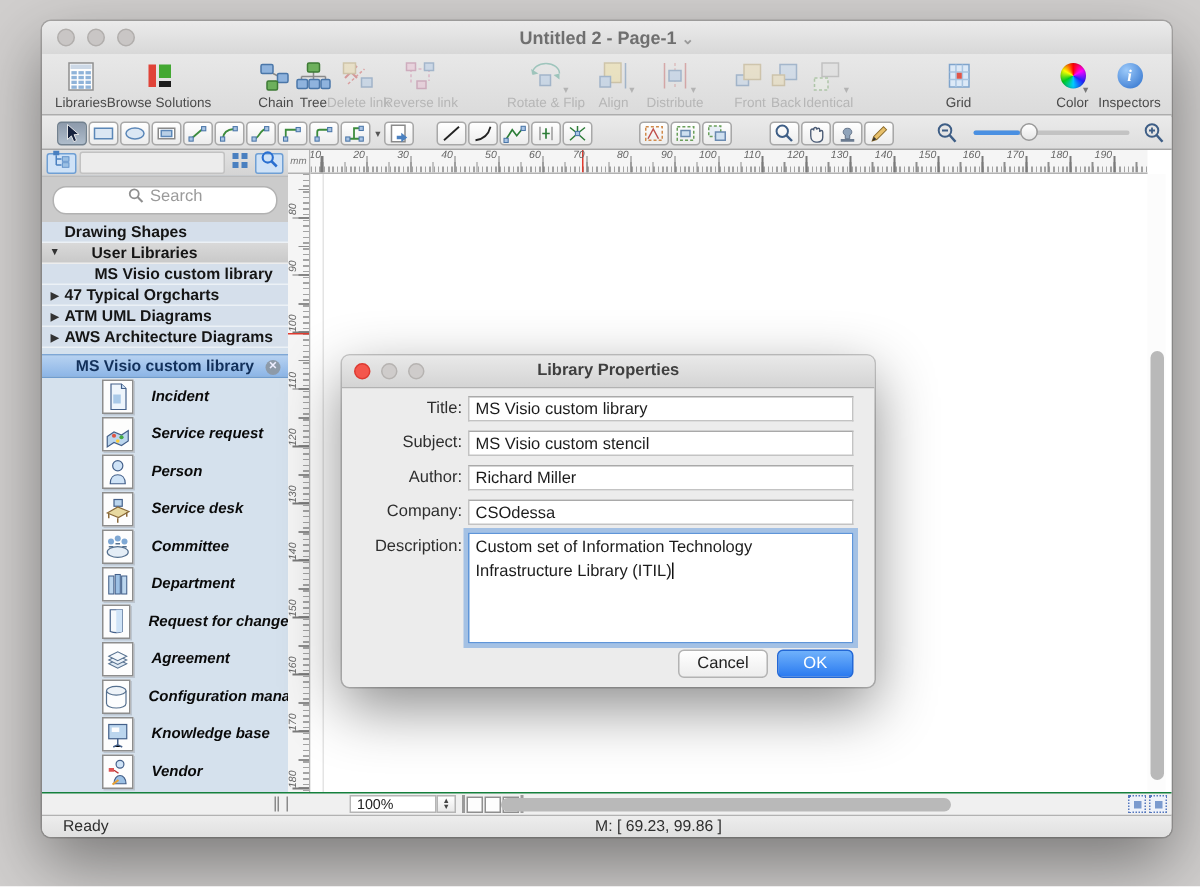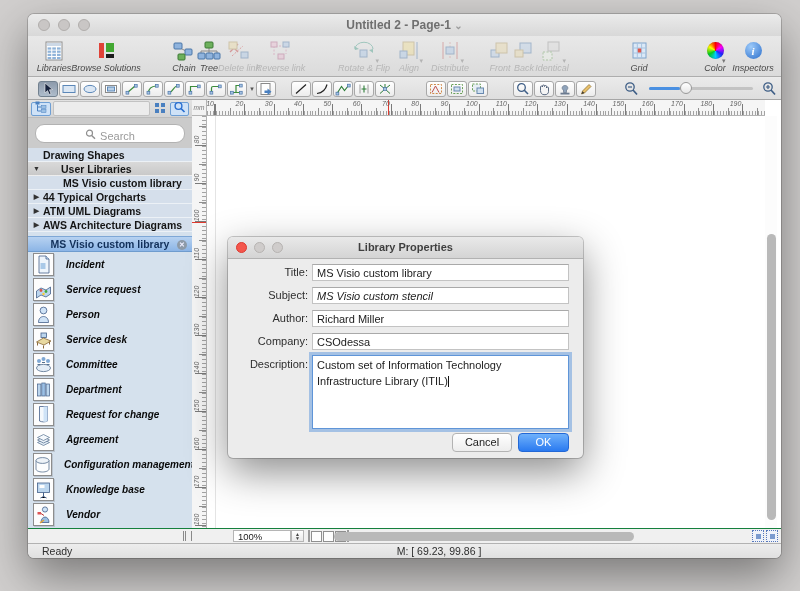--- a/index.html
+++ b/index.html
@@ -13,21 +13,21 @@
   .tl{width:12px;height:12px;border-radius:50%;background:#c9c6c5;border:1px solid #b1aeac;box-sizing:border-box;}
   .wtitle{position:absolute;left:0;right:0;top:0;height:22px;line-height:22px;text-align:center;font-size:12px;color:#6f6f6f;font-weight:bold;}
   .wtitle .dd{color:#9a9a9a;font-size:10px;}
   
   .toolbar{position:absolute;left:0;top:22px;right:0;height:41px;background:linear-gradient(#e8e8e8,#dbdbdb);
            border-bottom:1px solid #adadad;display:flex;align-items:flex-start;padding:2px 0 0 4px;box-sizing:border-box;}
   .tb-group{display:flex;flex:0 0 auto;}
   .tb-btn{display:flex;flex-direction:column;align-items:center;justify-content:flex-start;}
   .tb-icon{height:25px;display:flex;align-items:center;justify-content:center;position:relative;}
   .tb-caret{position:absolute;right:-2px;bottom:-1px;font-size:7px;color:#777;line-height:7px;}
-  .tb-label{font-size:9px;color:#4a4a4a;white-space:nowrap;line-height:10px;font-style:italic;}
+  .tb-label{font-size:9px;color:#4a4a4a;white-space:nowrap;line-height:10px;}
   .tb-btn.disabled .tb-label{color:#b6b6b6;}
   .tb-btn.disabled .tb-icon{opacity:.42;}
   .colorwheel{width:17px;height:17px;border-radius:50%;background:conic-gradient(#f00,#f0f,#22f,#0cf,#0c2,#ff0,#f00);box-shadow:inset 0 0 2px rgba(0,0,0,.3);}
   .inspic{width:17px;height:17px;border-radius:50%;background:radial-gradient(circle at 35% 28%,#9ccafa,#2b6ecb);
           color:#fff;font:italic bold 11px "Liberation Serif",serif;display:flex;align-items:center;justify-content:center;}
   .inspic::after{content:"i";}
   
   .toolsrow{position:absolute;left:0;top:64px;right:0;height:22px;background:linear-gradient(#eaeaea,#dedede);
             border-bottom:1px solid #a6a6a6;display:flex;align-items:center;box-sizing:border-box;}
   .tool-group{display:flex;align-items:center;}
@@ -41,29 +41,29 @@
   .zs-thumb{position:absolute;left:30%;top:-5px;width:12px;height:12px;border-radius:50%;background:linear-gradient(#fff,#e6e6e6);border:1px solid #9a9a9a;box-sizing:border-box;}
   
   .content{position:absolute;left:0;top:86px;width:753px;height:428px;background:#fff;}
   
   .sidebar{position:absolute;left:0;top:0;width:164px;height:428px;background:#d5e1ed;}
   .side-head{position:absolute;left:0;top:0;right:0;height:18px;background:linear-gradient(#e2e2e2,#d4d4d4);border-bottom:1px solid #bcbcbc;display:flex;align-items:center;padding:0 3px;box-sizing:border-box;gap:2px;}
   .sh-btn{height:14px;display:flex;align-items:center;justify-content:center;border-radius:2px;padding:0 2px;}
   .sh-btn.sel{background:#cfe2f7;border:1px solid #6f9fd4;box-sizing:border-box;}
   .sh-field{flex:1;height:13px;background:#ececec;border:1px solid #c2c2c2;border-radius:2px;}
   .side-search{position:absolute;left:0;top:18px;right:0;height:30px;background:#cbcbcb;border-bottom:1px solid #bdbdbd;display:flex;align-items:center;justify-content:center;}
-  .searchbox{width:148px;height:17px;background:#fff;border:1px solid #b2b2b2;border-radius:9px;display:flex;align-items:flex-end;justify-content:center;gap:4px;color:#9a9a9a;font-size:11px;}
+  .searchbox{width:148px;height:17px;background:#fff;border:1px solid #b2b2b2;border-radius:9px;display:flex;align-items:flex-start;justify-content:center;gap:4px;color:#9a9a9a;font-size:11px;}
   .tree{position:absolute;left:0;top:48px;right:0;}
   .tree-row{height:14px;display:flex;align-items:center;font-size:10.5px;font-weight:bold;color:#151515;background:#d5dfeb;border-bottom:1px solid rgba(255,255,255,.55);box-sizing:border-box;}
   .tree-row.gray{background:linear-gradient(#d9d9d9,#c9c9c9);}
   .tree-arrow{width:9px;text-align:center;font-size:7px;color:#333;margin-left:4px;}
   .libbar{position:absolute;left:0;top:136px;right:0;height:16px;background:linear-gradient(#b7d2f1,#8cb5e6);border-top:1px solid #7ea7d6;border-bottom:1px solid #6f9cce;
           display:flex;align-items:center;justify-content:center;font-size:10.5px;font-weight:bold;color:#12305a;box-sizing:border-box;}
   .libx{position:absolute;right:5px;top:2.5px;width:10px;height:10px;border-radius:50%;background:#8d9aa8;color:#eef;font-size:7px;line-height:10px;text-align:center;}
-  .libitems{position:absolute;left:0;top:152px;right:0;bottom:0;background:#d5e1ed;overflow:hidden;}
+  .libitems{position:absolute;left:0;top:152px;right:0;bottom:0;background:#d5e1ed;overflow:hidden;padding-left:35px;}
   .lib-item{height:25px;display:flex;align-items:center;}
   .li-iconbox{width:21px;height:23px;background:#fdfdfd;border:1px solid #8d8d8d;box-sizing:border-box;margin-left:5px;display:flex;align-items:center;justify-content:center;box-shadow:1px 1px 0 rgba(0,0,0,.12);}
   .li-label{margin-left:12px;font-size:10px;font-weight:bold;font-style:italic;color:#0a0a0a;white-space:nowrap;}
   
   .mmbox{position:absolute;left:164px;top:0;width:15px;height:16px;background:#f2f2f2;border-right:1px solid #b3b3b3;border-bottom:1px solid #b3b3b3;box-sizing:border-box;
          font:italic 6.5px "Liberation Sans",sans-serif;color:#777;display:flex;align-items:center;justify-content:center;}
   .hruler{position:absolute;left:179px;top:0;width:558px;height:16px;background:#f5f5f5;border-bottom:1px solid #b3b3b3;box-sizing:border-box;overflow:hidden;}
   .hticks div{position:absolute;left:0;right:0;}
   .ht-minor{bottom:0;height:4px;background:repeating-linear-gradient(90deg,#a3a3a3 0 1px,transparent 1px 2.93px);}
   .ht-mid{bottom:0;height:7px;background:repeating-linear-gradient(90deg,#8e8e8e 0 1px,transparent 1px 14.65px);background-position-x:8px;}
@@ -572,21 +572,21 @@
             <div class="tree-row gray">
               <span class="tree-arrow">▼</span>
               <span style="margin-left: 20px;">User Libraries</span>
             </div>
             <div class="tree-row">
               <span class="tree-arrow"></span>
               <span style="margin-left: 22px;">MS Visio custom library</span>
             </div>
             <div class="tree-row">
               <span class="tree-arrow">▶</span>
-              <span style="margin-left: 2px;">44 Typical Orgcharts</span>
+              <span style="margin-left: 2px;">47 Typical Orgcharts</span>
             </div>
             <div class="tree-row">
               <span class="tree-arrow">▶</span>
               <span style="margin-left: 2px;">ATM UML Diagrams</span>
             </div>
             <div class="tree-row">
               <span class="tree-arrow">▶</span>
               <span style="margin-left: 2px;">AWS Architecture Diagrams</span>
             </div>
           </div>
@@ -802,21 +802,21 @@
           <div class="dl gray"></div>
         </div>
         <div class="dlg-title">Library Properties</div>
       </div>
       <div class="frow" style="top:27px;">
           <span class="flabel">Title:</span>
         <input class="finput" style="top: 0px;" value="MS Visio custom library">
         </div>
       <div class="frow" style="top:50px;">
           <span class="flabel">Subject:</span>
-        <input class="finput" style="top: 0px; font-style: italic;" value="MS Visio custom stencil">
+        <input class="finput" style="top: 0px;" value="MS Visio custom stencil">
         </div>
       <div class="frow" style="top:73px;">
           <span class="flabel">Author:</span>
         <input class="finput" style="top: 0px;" value="Richard Miller">
         </div>
       <div class="frow" style="top:96px;">
           <span class="flabel">Company:</span>
         <input class="finput" style="top: 0px;" value="CSOdessa">
         </div>
       <div class="desclabel">Description:</div>

